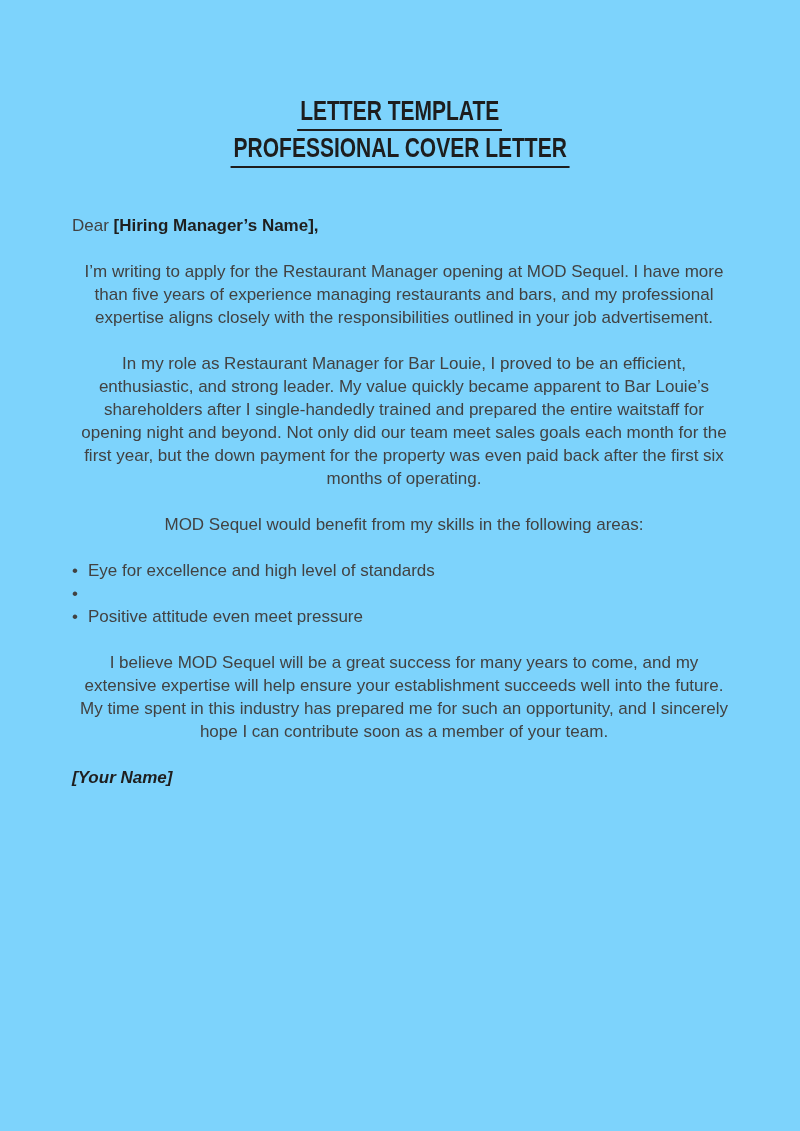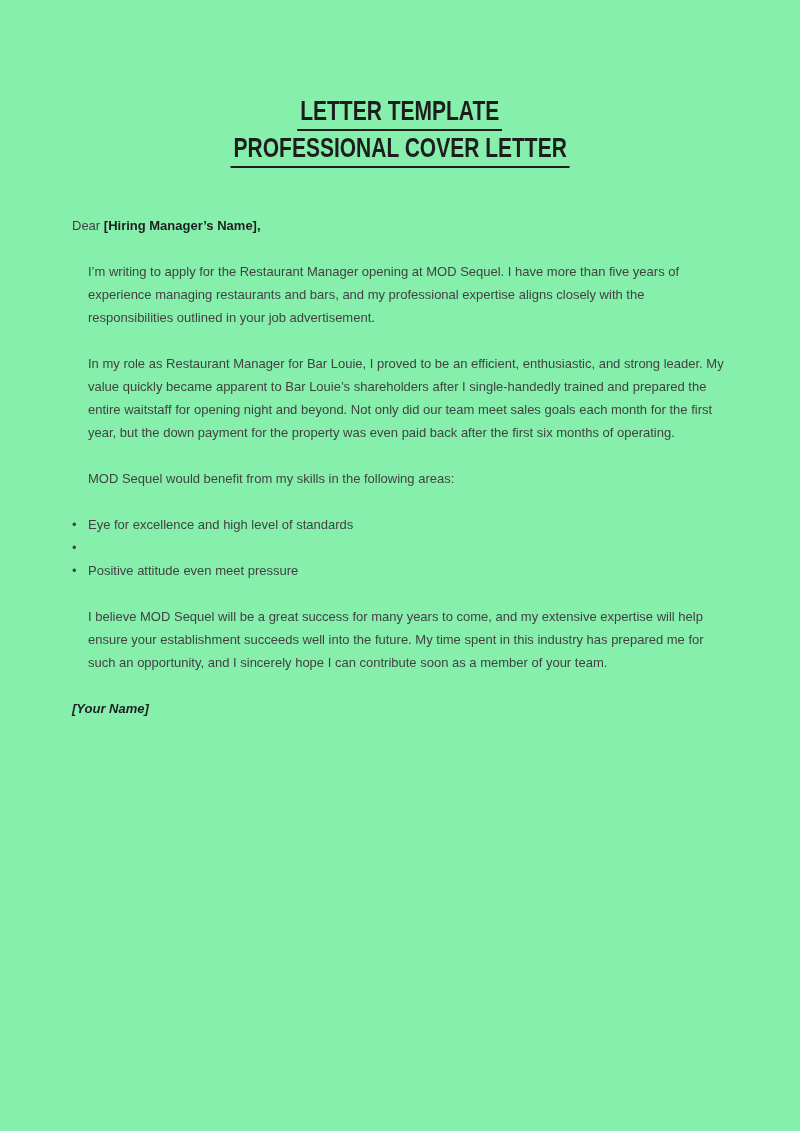--- a/index.html
+++ b/index.html
@@ -4,21 +4,21 @@
 <style>
   html, body {
     margin: 0;
     padding: 0;
     background: #ffffff;
   }
   .page {
     position: relative;
     width: 800px;
     height: 1131px;
-    background: #86efac;
+    background: #7dd3fc;
     overflow: hidden;
     font-family: "Liberation Sans", sans-serif;
     color: #424242;
   }
   .content {
     padding: 94px 72px 0 72px;
   }
   
   .doc-title {
     text-align: center;
@@ -35,34 +35,35 @@
     letter-spacing: 0px;
     color: #1d1d1d;
     border-bottom: 2px solid #1d1d1d;
     padding: 0 4px 2px 4px;
     transform: scaleX(0.75);
     transform-origin: center;
     white-space: nowrap;
   }
   
   .body-text {
-    font-size: 13px;
+    font-size: 17px;
     line-height: 23px;
     color: #424242;
   }
   .salutation {
     margin: 46px 0 0 0;
   }
   .salutation .bold,
   .signature {
     font-weight: bold;
     color: #1f1f1f;
   }
   p.para {
-    margin: 23px 0 0 16px;
+    margin: 23px 0 0 8px;
+    text-align: center;
   }
   ul.skills-list {
     list-style: none;
     margin: 23px 0 0 0;
     padding: 0;
   }
   ul.skills-list li {
     line-height: 23px;
     display: flex;
   }

